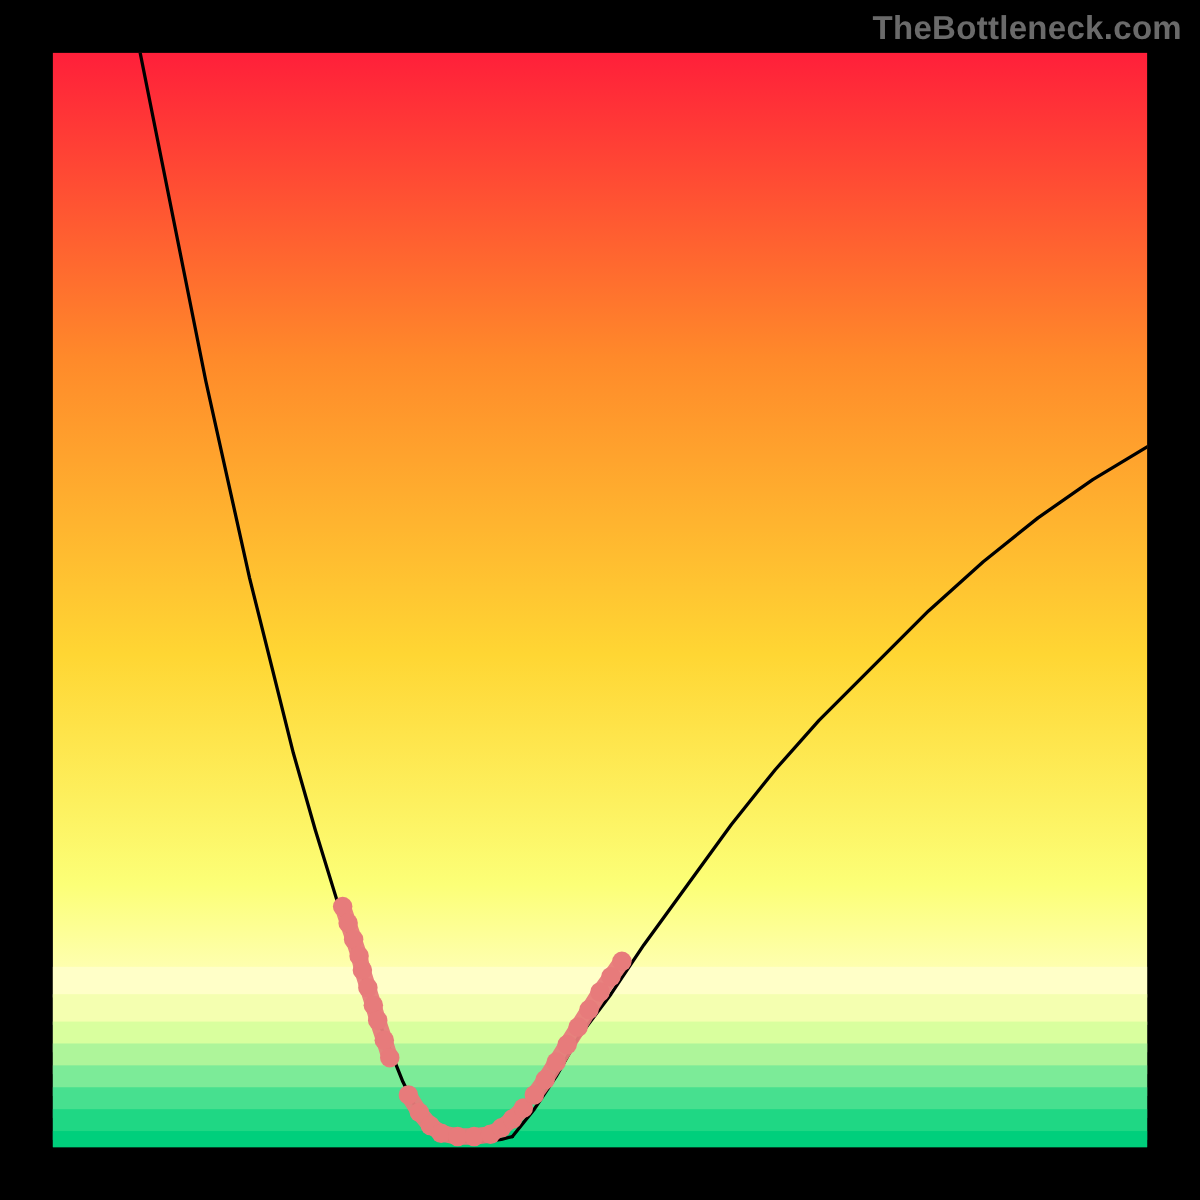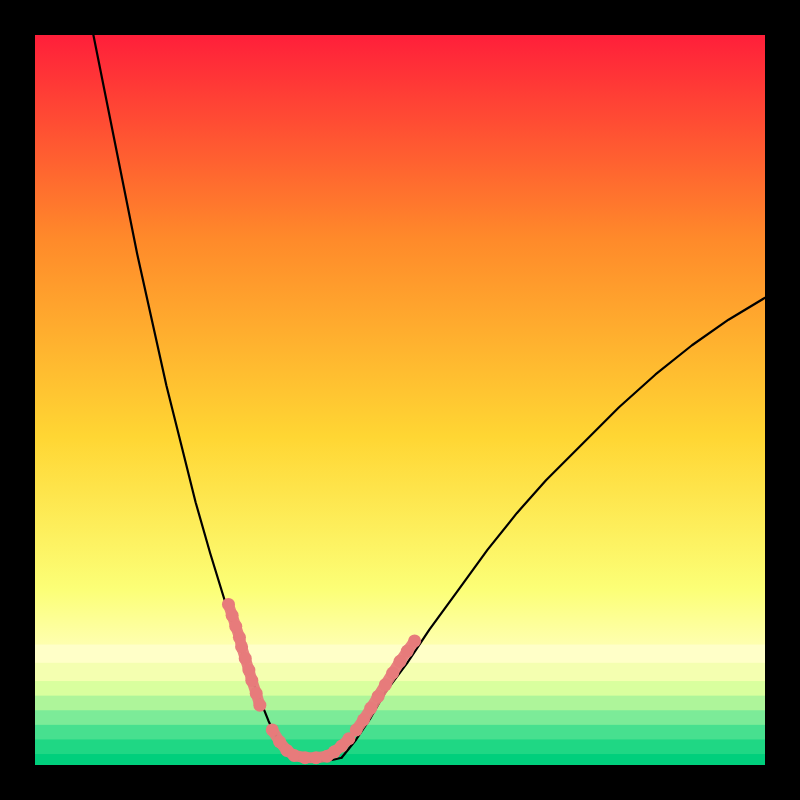--- a/index.html
+++ b/index.html
@@ -41,20 +41,21 @@
     left: 0;
     top: 0;
     width: 730px;
     height: 730px;
   }
 </style>
 </head>
 <body>
 
 <div class="stage">
+  <div class="watermark">TheBottleneck.com</div>
   <div class="plot">
     <svg id="chart-svg" viewBox="0 0 730 730" preserveAspectRatio="none">
         <defs>
           <linearGradient id="bg" x1="0" y1="0" x2="0" y2="1">
             <stop offset="0%" stop-color="#ff1f3a"></stop>
             <stop offset="28%" stop-color="#ff8a2a"></stop>
             <stop offset="55%" stop-color="#ffd633"></stop>
             <stop offset="76%" stop-color="#fcff77"></stop>
             <stop offset="84%" stop-color="#feffb2"></stop>
             <stop offset="90%" stop-color="#b9ffaf"></stop>

